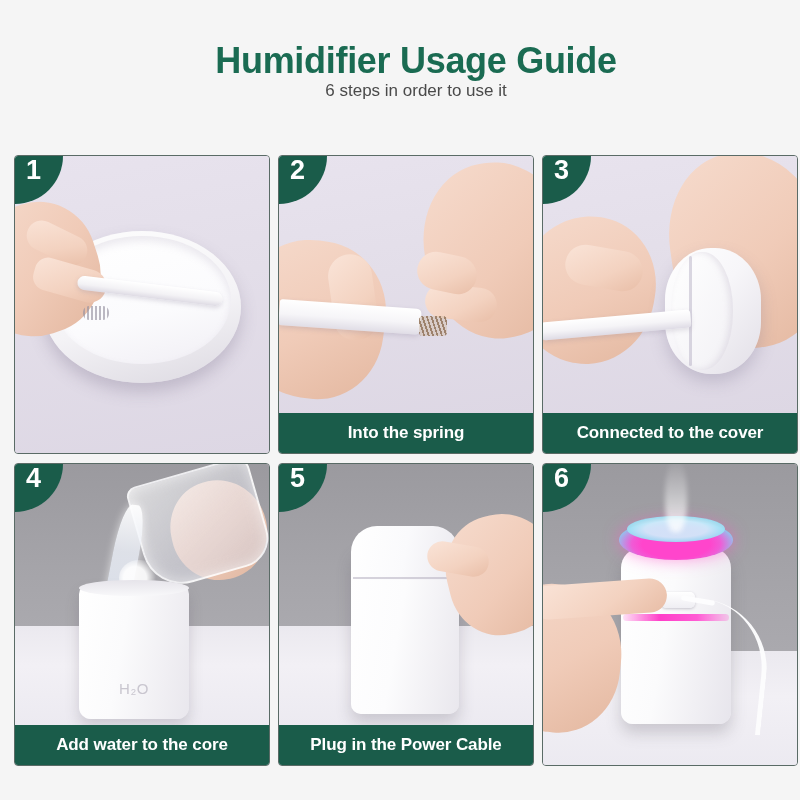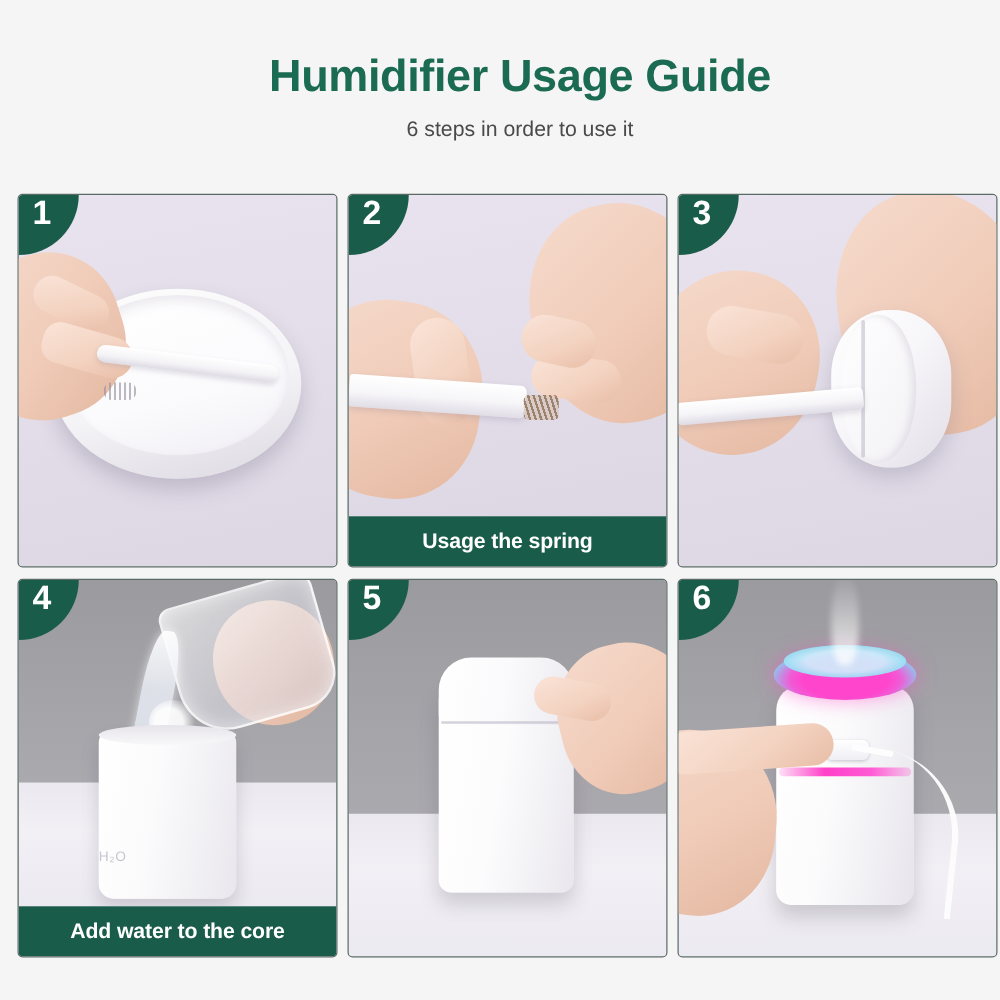--- a/index.html
+++ b/index.html
@@ -11,21 +11,21 @@
   }
   .page { position: relative; width: 800px; height: 800px; background: #f5f5f5; }
 
   
   .header { padding-top: 40px; text-align: center; padding-left: 32px; }
   .title {
     font-size: 36px; font-weight: bold; color: #1a6b52;
     letter-spacing: -0.3px; line-height: 1.15;
   }
   .subtitle {
-    margin-top: 13px; font-size: 17px; color: #4a4a4a; font-weight: 400;
+    font-size: 17px; color: #4a4a4a; font-weight: 400;
   }
 
   
   .grid {
     position: absolute; left: 14px; top: 155px;
     width: 784px;
     display: grid;
     grid-template-columns: 256px 256px 256px;
     grid-template-rows: 299px 303px;
     column-gap: 8px; row-gap: 9px;
@@ -250,22 +250,22 @@
     box-shadow: 0 8px 14px rgba(90,88,100,.22);
   }
   .c4-tank-top {
     position: absolute; left: 64px; top: 116px;
     width: 110px; height: 16px; border-radius: 50%;
     background: linear-gradient(180deg,#e6e4ea 0%,#f8f8fa 100%);
     z-index: 7;
   }
   .c4-h2o {
     position: absolute; left: 64px; top: 216px; width: 110px;
-    text-align: left; z-index: 8;
-    font-size: 11px; color: #c9c6cf; letter-spacing: .5px;
+    text-align: center; z-index: 8;
+    font-size: 15px; color: #c9c6cf; letter-spacing: .5px;
   }
 
   
   .c5-body {
     position: absolute; left: 72px; top: 82px;
     width: 108px; height: 168px; z-index: 5;
     background: linear-gradient(100deg,#ffffff 0%,#fcfcfd 45%,#e9e7ed 100%);
     border-radius: 14px 14px 10px 10px;
     box-shadow: 0 9px 15px rgba(90,88,100,.24);
   }
@@ -400,37 +400,38 @@
         <div class="c2-hand-r skin"></div>
         <div class="c2-finger-l skin-lt"></div>
         <div class="c2-finger-r1 skin-lt"></div>
         <div class="c2-finger-r2 skin-lt"></div>
         <div class="c2-stick"></div>
         <div class="c2-spring"></div>
         <div class="badge">
           <span>2</span>
         </div>
       </div>
-      <div class="caption">Usage the spring</div>
+      <div class="caption">Into the spring</div>
     </div>
 
     <div class="card">
       <div class="photo">
         <div class="bg-lav"></div>
         <div class="c3-hand2 skin"></div>
         <div class="c3-hand skin"></div>
         <div class="c3-cover"></div>
         <div class="c3-cover-rim"></div>
         <div class="c3-cover-line"></div>
         <div class="c3-thumb skin-lt"></div>
         <div class="c3-stick"></div>
         <div class="badge">
           <span>3</span>
         </div>
       </div>
+      <div class="caption">Connected to the cover</div>
     </div>
 
     <div class="card">
       <div class="photo">
         <div class="bg-gray"></div>
         <div class="c4-pitcher-hand skin"></div>
         <div class="c4-pitcher"></div>
         <div class="c4-stream"></div>
         <div class="c4-splash"></div>
         <div class="c4-tank"></div>
@@ -450,20 +451,21 @@
         <div class="c5-lid"></div>
         <div class="c5-seam"></div>
         <div class="c5-port"></div>
         <div class="c5-plug"></div>
         <div class="c5-hand skin"></div>
         <div class="c5-finger skin-lt"></div>
         <div class="badge">
           <span>5</span>
         </div>
       </div>
+      <div class="caption">Plug in the Power Cable</div>
     </div>
 
     <div class="card">
       <div class="photo">
         <div class="bg-gray"></div>
         <div class="c6-mist"></div>
         <div class="c6-body"></div>
         <div class="c6-led"></div>
         <div class="c6-led-top"></div>
         <div class="c6-cable"></div>

